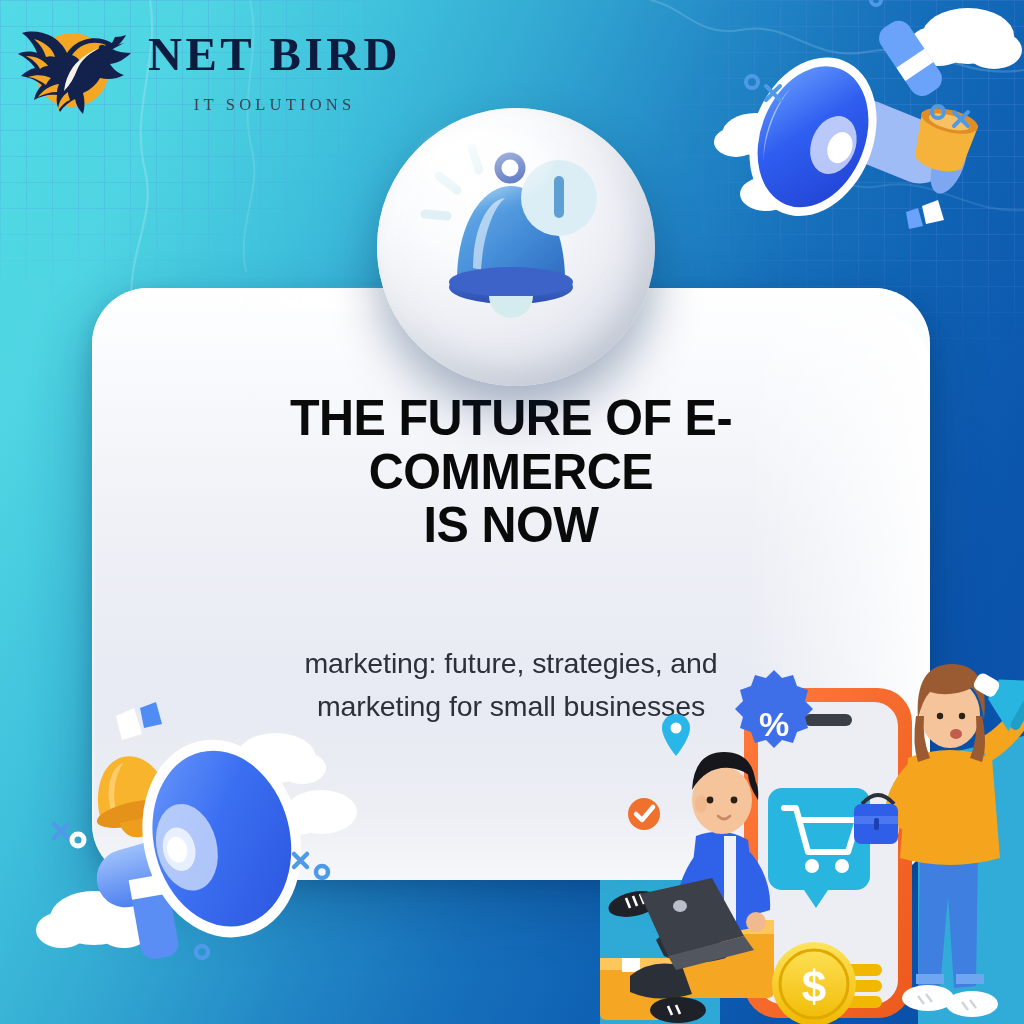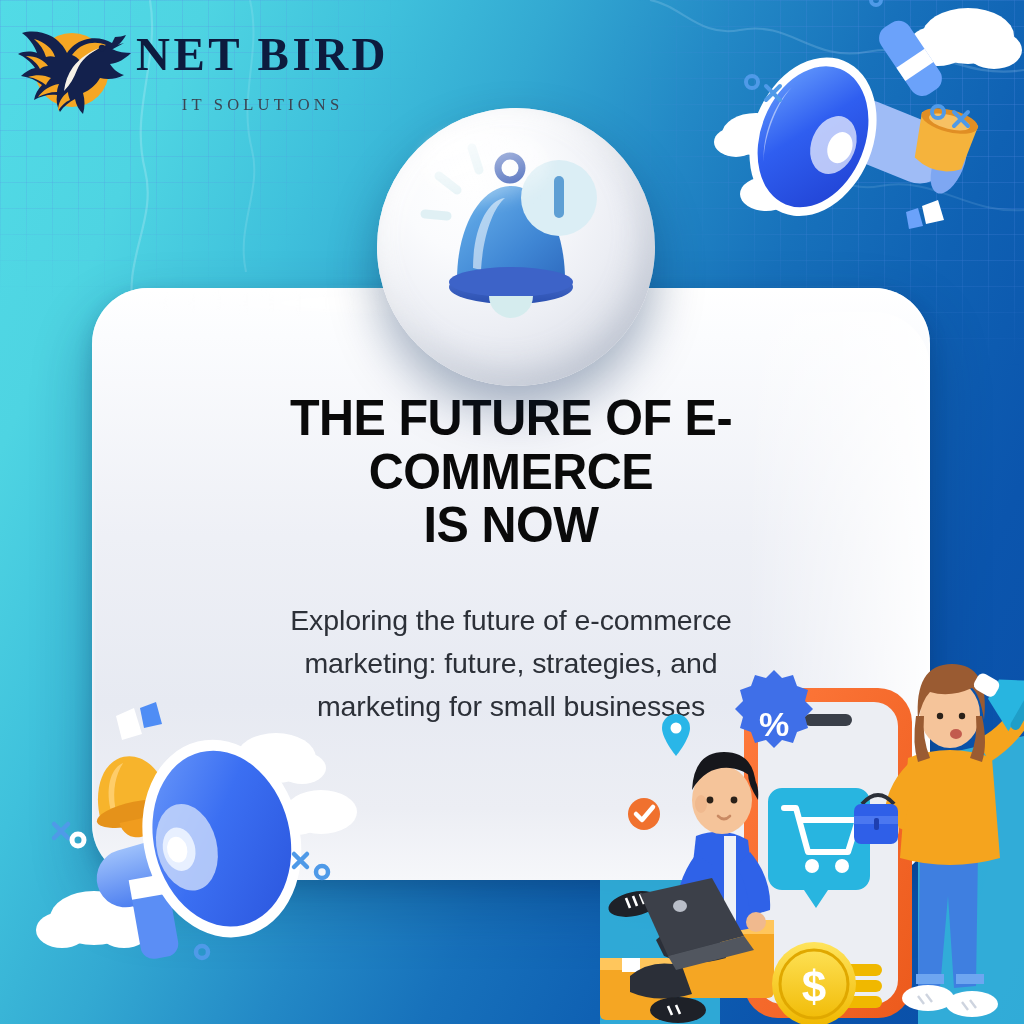--- a/index.html
+++ b/index.html
@@ -43,21 +43,21 @@
     pointer-events:none;
   }
   .contour {
     position:absolute; inset:0; pointer-events:none; opacity:.45;
   }
 
   
   .logo {
     position:absolute; left:14px; top:18px;
     width:345px; height:105px;
-    display:flex; align-items:center; gap:4px;
+    display:flex; align-items:center; gap:16px;
   }
   .logo-mark { position:relative; width:118px; height:100px; flex:0 0 118px; }
   .logo-text { display:flex; flex-direction:column; line-height:1; padding-top:4px; }
   .logo-name {
     font-family:"Liberation Serif", serif;
     font-size:47px; font-weight:700; color:#0d1b3e;
     letter-spacing:3.5px; white-space:nowrap;
   }
   .logo-sub {
     font-family:"Liberation Serif", serif;
@@ -172,21 +172,21 @@
     </div>
   </div>
 
   <div class="card">
     <div class="card-inner">
       <h1 class="headline">
         <span>THE FUTURE OF E-COMMERCE</span><br>
         <span>IS NOW</span>
       </h1>
       <p class="subtitle">
-        <span>Exploring the future of e-commerce</span><br>
+        <br>
         <span>marketing: future, strategies, and</span><br>
         <span>marketing for small businesses</span>
       </p>
     </div>
   </div>
 
   <div class="bell-orb">
     <svg width="278" height="278" viewBox="0 0 278 278">
       <defs>
         <linearGradient id="bellBody" x1="0" y1="0" x2="1" y2="1">

